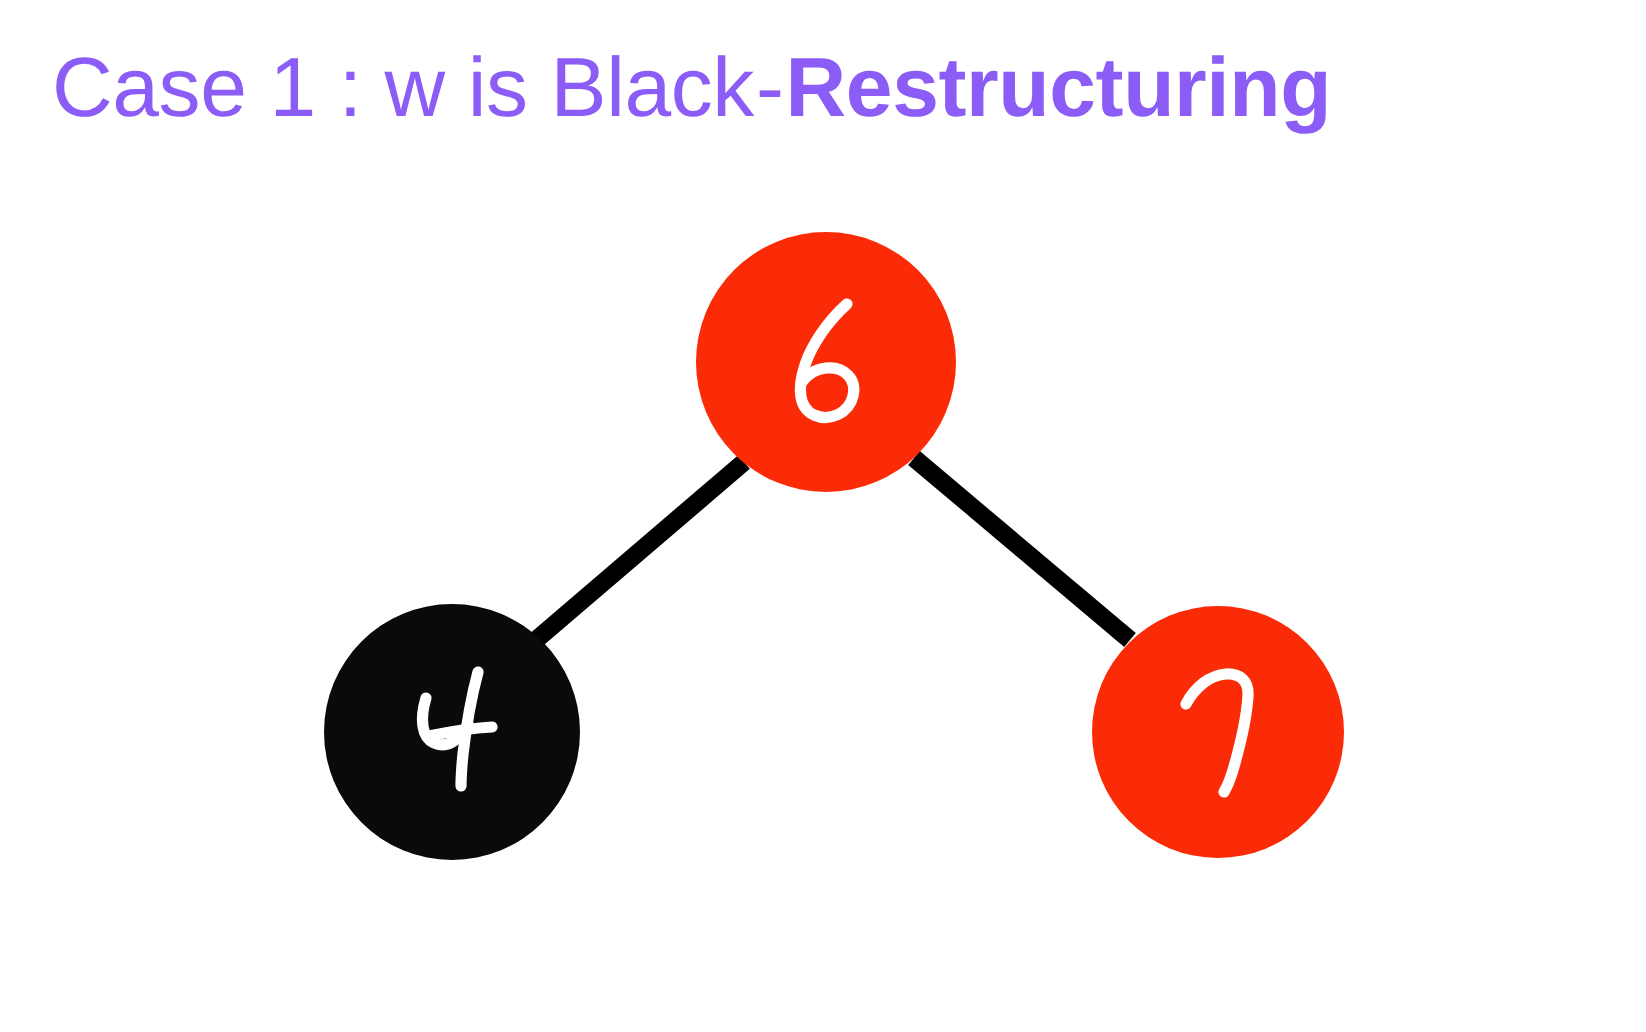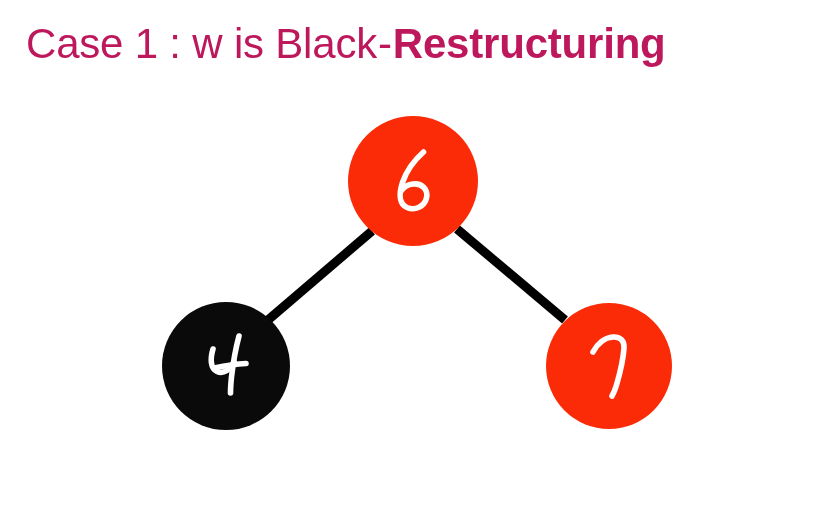--- a/index.html
+++ b/index.html
@@ -46,21 +46,21 @@
     top: 0;
     width: 823px;
     height: 516px;
   }
 </style>
 </head>
 <body style="background: rgb(255, 255, 255);">
 
 <div id="slide" style="background: rgb(255, 255, 255);">
 
-  <div id="title" style="color: #be185d;">
+  <div id="title" style="color: #8b5cf6;">
     <span class="normal">Case 1 : w is Black</span><span class="dash">-</span><span class="bold">Restructuring</span>
   </div>
 
   <svg id="tree-canvas" viewBox="0 0 823 516">
 
     <line id="edge-0" stroke="#000000" stroke-width="9" stroke-linecap="butt" x1="372" y1="231" x2="268" y2="320"></line>
     <line id="edge-1" stroke="#000000" stroke-width="9" stroke-linecap="butt" x1="457" y1="229" x2="565" y2="320"></line>
 
     <g>
       <circle id="circle-0" cx="413" cy="181" r="65" fill="#fa2b06"></circle>

